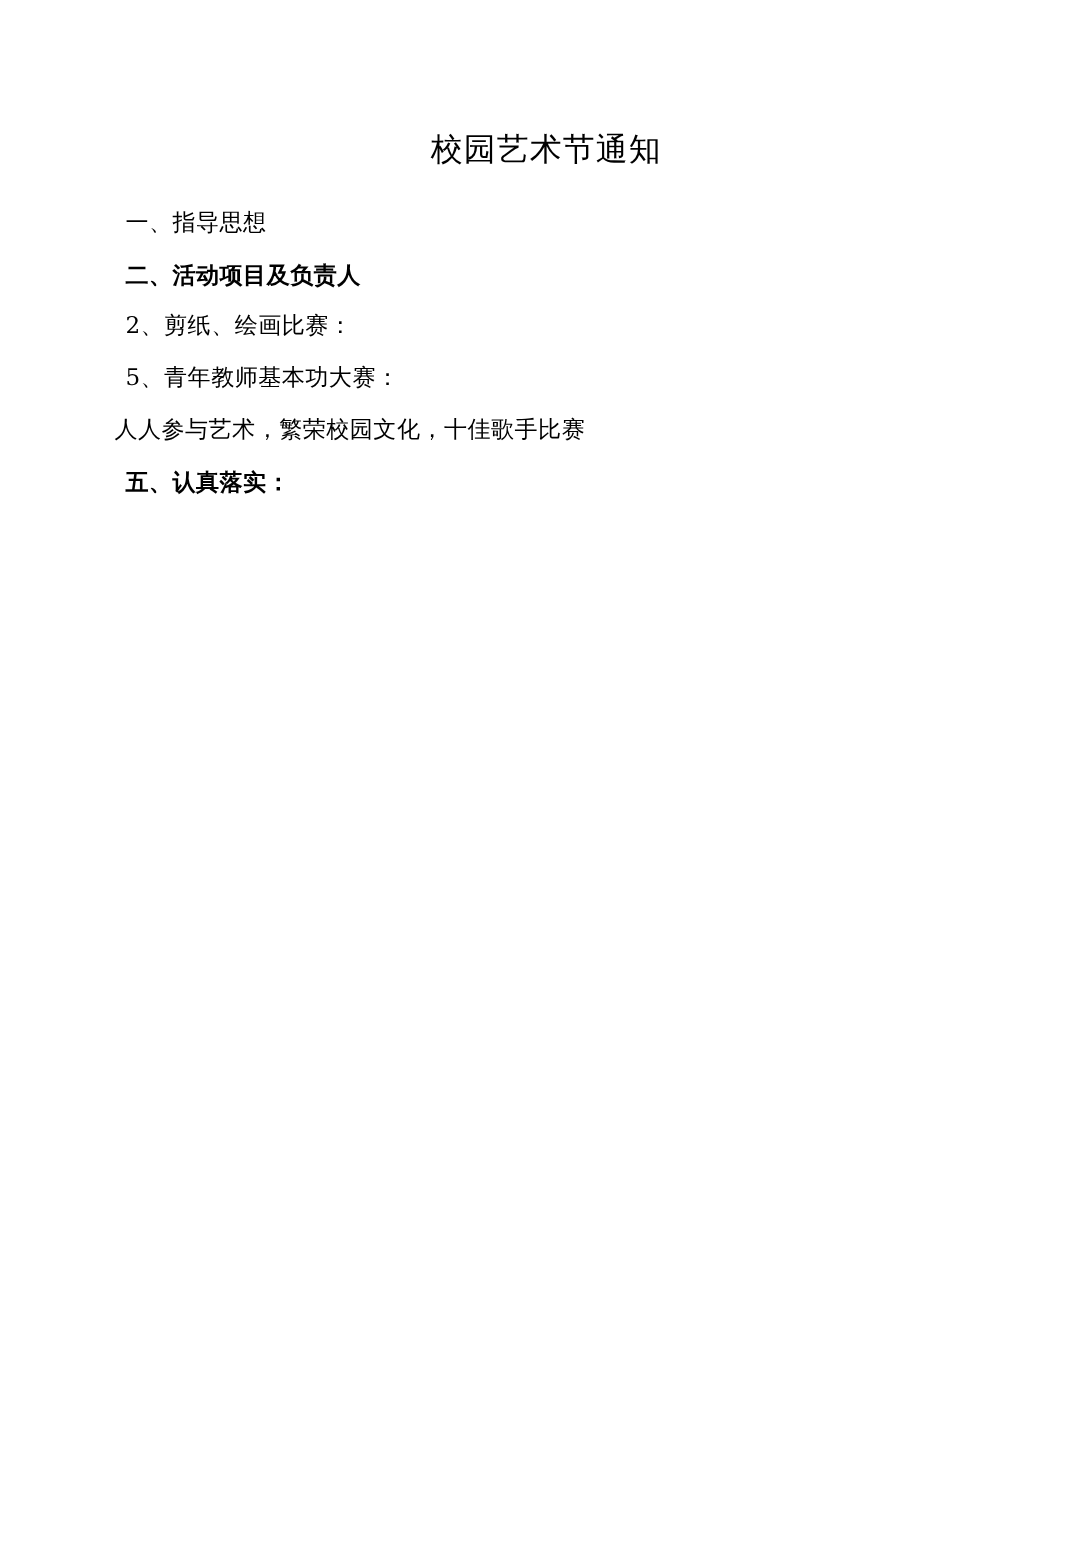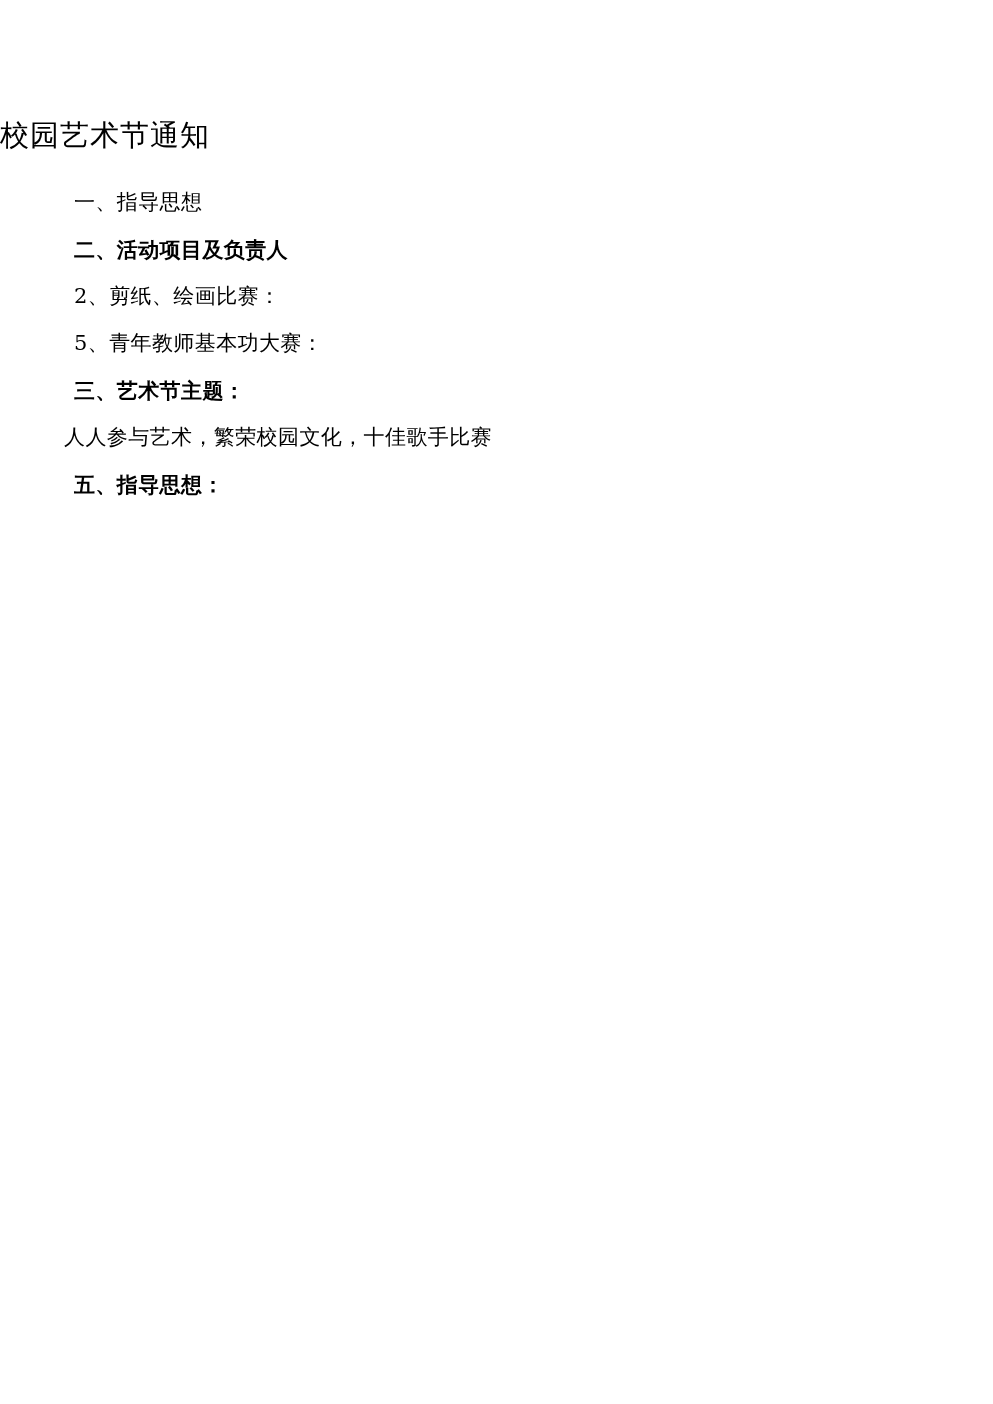--- a/index.html
+++ b/index.html
@@ -16,30 +16,31 @@
   }
   .page {
     position: relative;
     width: 993px;
     height: 1404px;
     box-sizing: border-box;
     padding: 0;
     background: #ffffff;
   }
   .doc-title {
+    text-align: center;
     font-size: 29px;
     line-height: 1.2;
     font-weight: 400;
     margin: 118px 0 0 0;
     letter-spacing: 1px;
     font-family: "DejaVu Sans", "Liberation Sans", sans-serif;
   }
   .body-block {
     margin: 0;
-    padding: 26px 150px 0 64px;
+    padding: 26px 150px 0 104px;
   }
   p.para {
     margin: 0 0 0 0;
     font-size: 21px;
     line-height: 47px;
     text-align: justify;
     text-justify: inter-ideograph;
     letter-spacing: 0.4px;
   }
   p.heading {
@@ -64,20 +65,19 @@
   <h1 class="doc-title">校园艺术节通知</h1>
 
   <div class="body-block">
 
     <p class="para small-indent">一、指导思想</p>
 
     <p class="heading small-indent">二、活动项目及负责人</p>
     <p class="para small-indent">2、剪纸、绘画比赛：</p>
     <p class="para small-indent">5、青年教师基本功大赛：</p>
 
-    <p class="heading small-indent">三、艺术节主题：</p>
     <p class="para">人人参与艺术，繁荣校园文化，十佳歌手比赛</p>
 
 
-    <p class="heading small-indent">五、指导思想：</p>
+    <p class="heading small-indent">五、认真落实：</p>
 
   </div>
 </div>
 
 </body></html>

